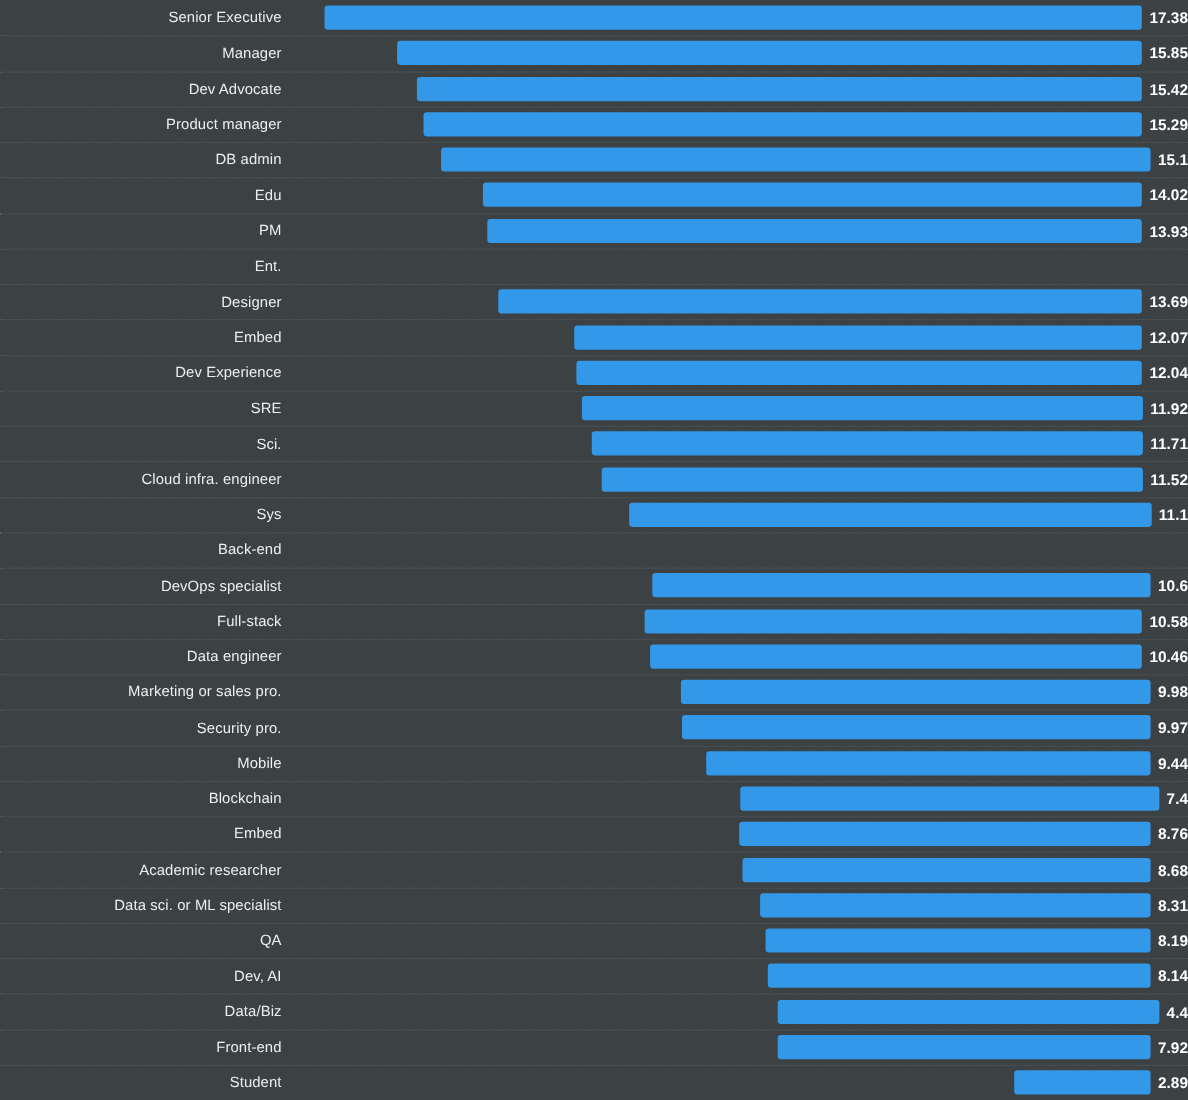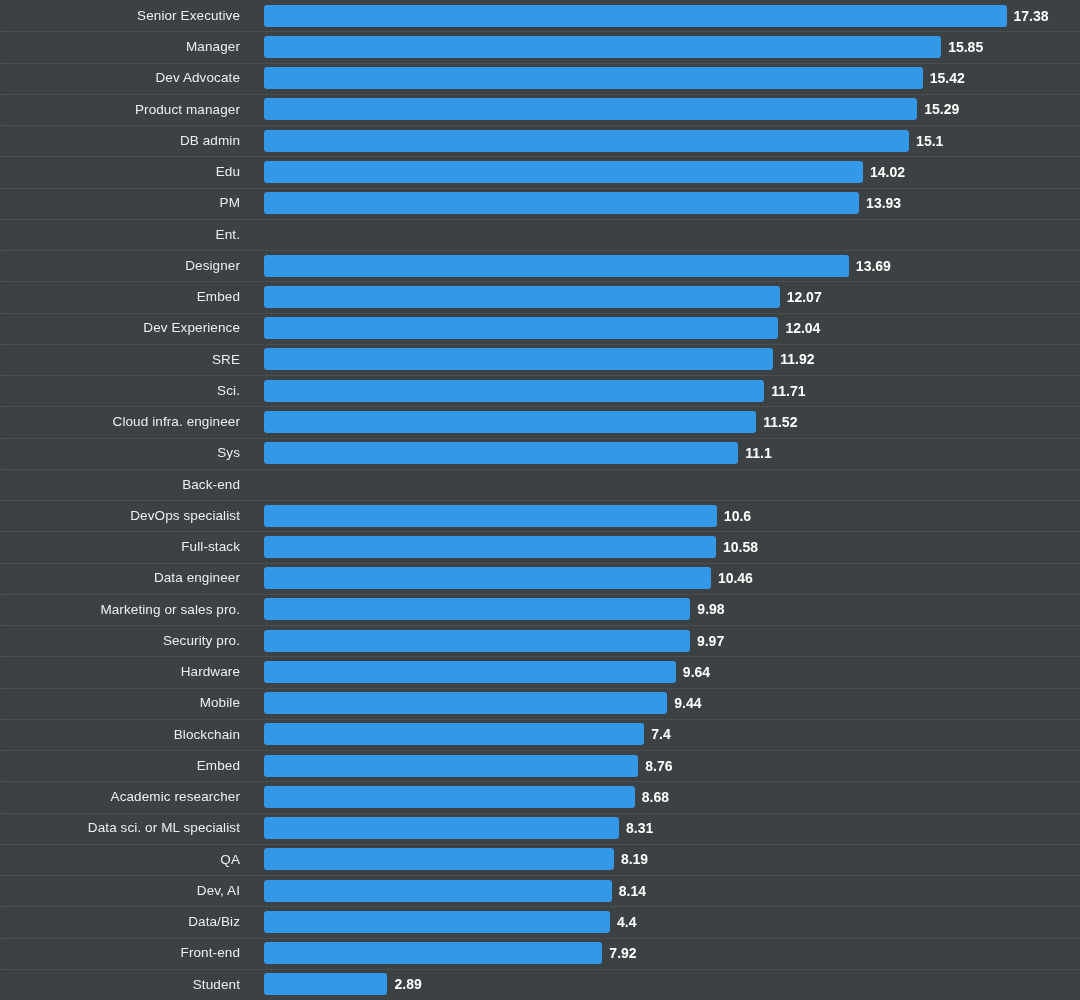--- a/index.html
+++ b/index.html
@@ -53,35 +53,36 @@
     height: 0;
     border-top: 1px dotted #5b6063;
     opacity: 0.85;
     pointer-events: none;
   }
 
   .cat-label {
     width: 264px;
     flex: 0 0 264px;
     text-align: right;
-    padding-right: 24px;
+    padding-right: 8px;
     box-sizing: border-box;
     font-size: 13.5px;
     color: #eceff1;
     white-space: nowrap;
     letter-spacing: 0.1px;
     line-height: 1;
   }
 
   .bar-area {
     position: relative;
     flex: 1 1 auto;
     height: 100%;
     display: flex;
     align-items: center;
+    justify-content: flex-end;
   }
 
   .bar {
     height: 22px;
     background: #3498e8;
     border-radius: 3px;
     box-sizing: border-box;
     flex: 0 0 auto;
   }
 
@@ -232,27 +233,20 @@
         </div>
       </div>
       <div class="bar-row">
         <div class="cat-label">Security pro.</div>
         <div class="bar-area">
           <div class="bar" style="width: 52.199%; background: rgb(52, 152, 232);"></div>
           <div class="value-label">9.97</div>
         </div>
       </div>
       <div class="bar-row">
-        <div class="cat-label">Hardware</div>
-        <div class="bar-area">
-          <div class="bar" style="width: 50.4712%; background: rgb(52, 152, 232);"></div>
-          <div class="value-label">9.64</div>
-        </div>
-      </div>
-      <div class="bar-row">
         <div class="cat-label">Mobile</div>
         <div class="bar-area">
           <div class="bar" style="width: 49.4241%; background: rgb(52, 152, 232);"></div>
           <div class="value-label">9.44</div>
         </div>
       </div>
       <div class="bar-row">
         <div class="cat-label">Blockchain</div>
         <div class="bar-area">
           <div class="bar" style="width: 46.5969%; background: rgb(52, 152, 232);"></div>

